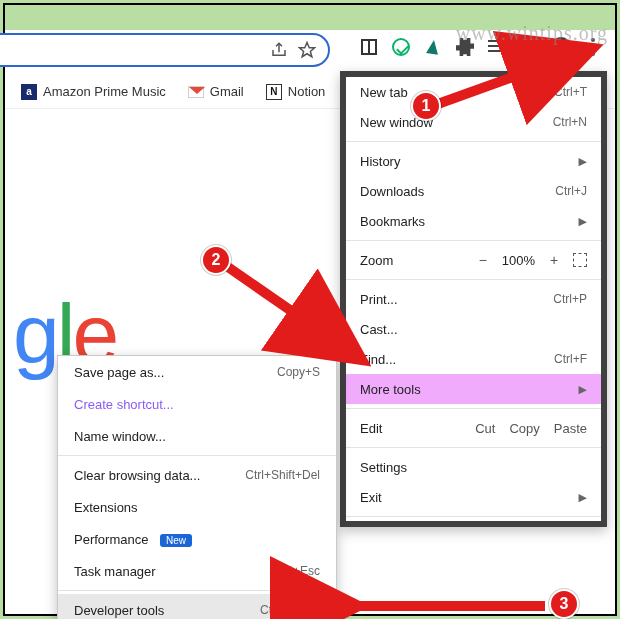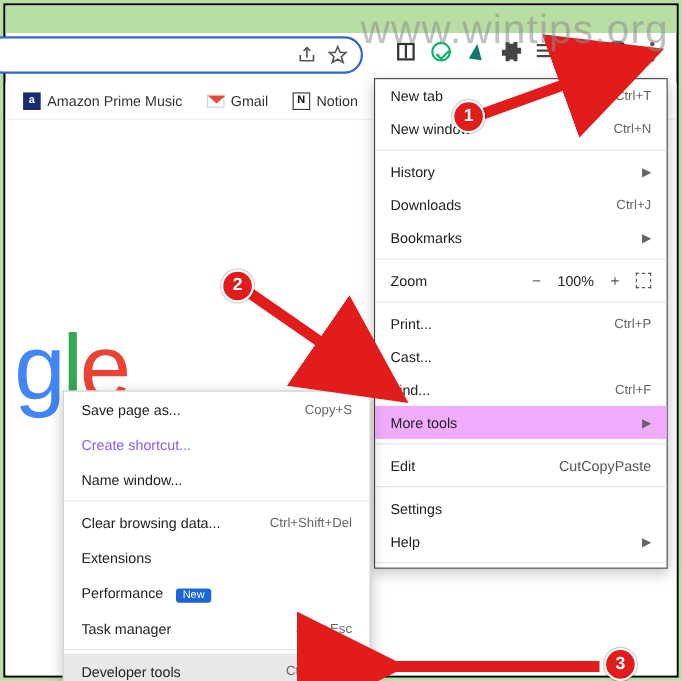--- a/index.html
+++ b/index.html
@@ -1,18 +1,18 @@
 <!DOCTYPE html>
 <html><head>
 <meta charset="utf-8">
 <style>
   * { box-sizing: border-box; margin: 0; padding: 0; }
   body { font-family: 'Segoe UI', Arial, sans-serif; background: #b8dea3; width: 620px; height: 619px; overflow: hidden; position: relative; }
   .frame { position: absolute; left: 3px; top: 3px; width: 614px; height: 613px; border: 2px solid #000; background: #fff; }
-  .watermark { position: absolute; top: 6px; right: 12px; color: rgba(140,140,140,0.55); font-size: 37px; font-family: Liberation Sans, sans-serif; letter-spacing: 1px; z-index: 80; pointer-events: none; }
+  .watermark { position: absolute; top: 22px; right: 12px; color: rgba(140,140,140,0.55); font-size: 20px; font-family: Liberation Serif, serif; letter-spacing: 1px; z-index: 80; pointer-events: none; }
   .top-green { position: absolute; left:0; top:0; right:0; height:25px; background:#b8dea3; }
   .omnibox { position: absolute; left:-20px; top:28px; width:345px; height:34px; border:2px solid #2f66d0; border-radius:17px; background:#fff; display:flex; align-items:center; justify-content:flex-end; gap:10px; padding-right:12px; }
   .omnibox .ic { width:18px; height:18px; display:flex; align-items:center; justify-content:center; color:#555; }
   .icon-row { position:absolute; top:32px; right:12px; display:flex; align-items:center; gap:12px; }
   .icon-row .ic { width:20px; height:20px; display:flex; align-items:center; justify-content:center; color:#555; }
   .circle-green { width:18px; height:18px; border-radius:50%; border:2px solid #0ab36a; position:relative; }
   .circle-green::after { content:""; position:absolute; left:3px; top:5px; width:9px; height:5px; border-left:2px solid #0ab36a; border-bottom:2px solid #0ab36a; transform:rotate(-45deg); }
   .bing { width:0; height:0; border-left:6px solid transparent; border-right:6px solid transparent; border-bottom:14px solid #0f7a6b; transform:rotate(8deg); }
   .puzzle { width:18px; height:18px; background:#444; clip-path: polygon(20% 0,40% 0,40% 10%,60% 10%,60% 0,80% 0,80% 30%,100% 30%,100% 60%,80% 60%,80% 100%,60% 100%,60% 90%,40% 90%,40% 100%,20% 100%,20% 70%,0 70%,0 40%,20% 40%); }
   .playlist { width:18px; height:14px; position:relative; }
@@ -31,30 +31,30 @@
   .fav.notion { border:1px solid #333; color:#111; }
   .gmail-icon { width:16px; height:12px; border:1px solid #d0d0d0; position:relative; background:#fff; }
   .gmail-icon::before { content:""; position:absolute; left:0; top:0; width:0; height:0; border-left:8px solid transparent; border-right:8px solid transparent; border-top:7px solid #e64a3b; }
   .content { position:absolute; left:0; top:104px; right:0; bottom:0; background:#fff; }
   .google-logo { position:absolute; left:8px; top:177px; font-family: 'Product Sans', Arial, sans-serif; font-size:84px; font-weight:400; letter-spacing:-3px; pointer-events:none; }
   .google-logo .g1 { color:#4285f4; }
   .google-logo .g3 { color:#34a853; }
   .google-logo .g4 { color:#ea4335; }
 
   
-  .main-menu { position:absolute; right:8px; top:66px; width:267px; background:#fff; border:1px solid #404040; box-shadow:0 4px 12px rgba(0,0,0,.25); font-size:13px; color:#222; z-index:20; }
+  .main-menu { position:absolute; right:8px; top:66px; width:267px; background:#fff; border:6px solid #404040; box-shadow:0 4px 12px rgba(0,0,0,.25); font-size:13px; color:#222; z-index:20; }
   .mm-row { display:flex; align-items:center; justify-content:space-between; height:30px; padding:0 14px; }
   .mm-row.hl { background:#f0abfc; }
   .mm-sep { height:1px; background:#e3e3e3; margin:4px 0; }
   .mm-sc { color:#666; font-size:12px; }
   .mm-arrow { color:#666; font-size:11px; }
   .mm-zoom { display:flex; align-items:center; gap:10px; }
   .mm-zoom .zb { width:18px; text-align:center; color:#555; font-size:14px; }
   .mm-zoom .fs { width:14px; height:14px; border:1px dashed #555; }
-  .mm-edit { display:flex; gap:0; }
+  .mm-edit { display:flex; gap:14px; }
   .mm-edit span.v { color:#555; }
 
   
   .sub-menu { position:absolute; left:52px; top:350px; width:280px; background:#fff; border:1px solid #c9c9c9; box-shadow:0 4px 12px rgba(0,0,0,.25); font-size:13px; color:#222; z-index:25; }
   .sm-row { display:flex; align-items:center; justify-content:space-between; height:32px; padding:0 16px; }
   .sm-row.disabled { color:#8b5cf6; }
   .sm-row.hl { background:#e8e8e8; }
   .sm-sep { height:1px; background:#e3e3e3; margin:3px 0; }
   .badge-new { background:#1b66d6; color:#fff; font-size:10px; padding:1px 6px; border-radius:3px; margin-left:8px; }
   .sm-sc { color:#666; font-size:12px; }
@@ -192,21 +192,21 @@
         <span class="v">Cut</span>
         <span class="v">Copy</span>
         <span class="v">Paste</span>
       </div>
     </div>
     <div class="mm-sep"></div>
     <div class="mm-row">
       <span>Settings</span>
     </div>
     <div class="mm-row">
-      <span>Help</span>
+      <span>Exit</span>
       <span class="mm-arrow">▶</span>
     </div>
     <div class="mm-sep"></div>
   </div>
 
   <div class="sub-menu">
     <div class="sm-row">
       <span>Save page as...</span>
       <span class="sm-sc">Copy+S</span>
     </div>

